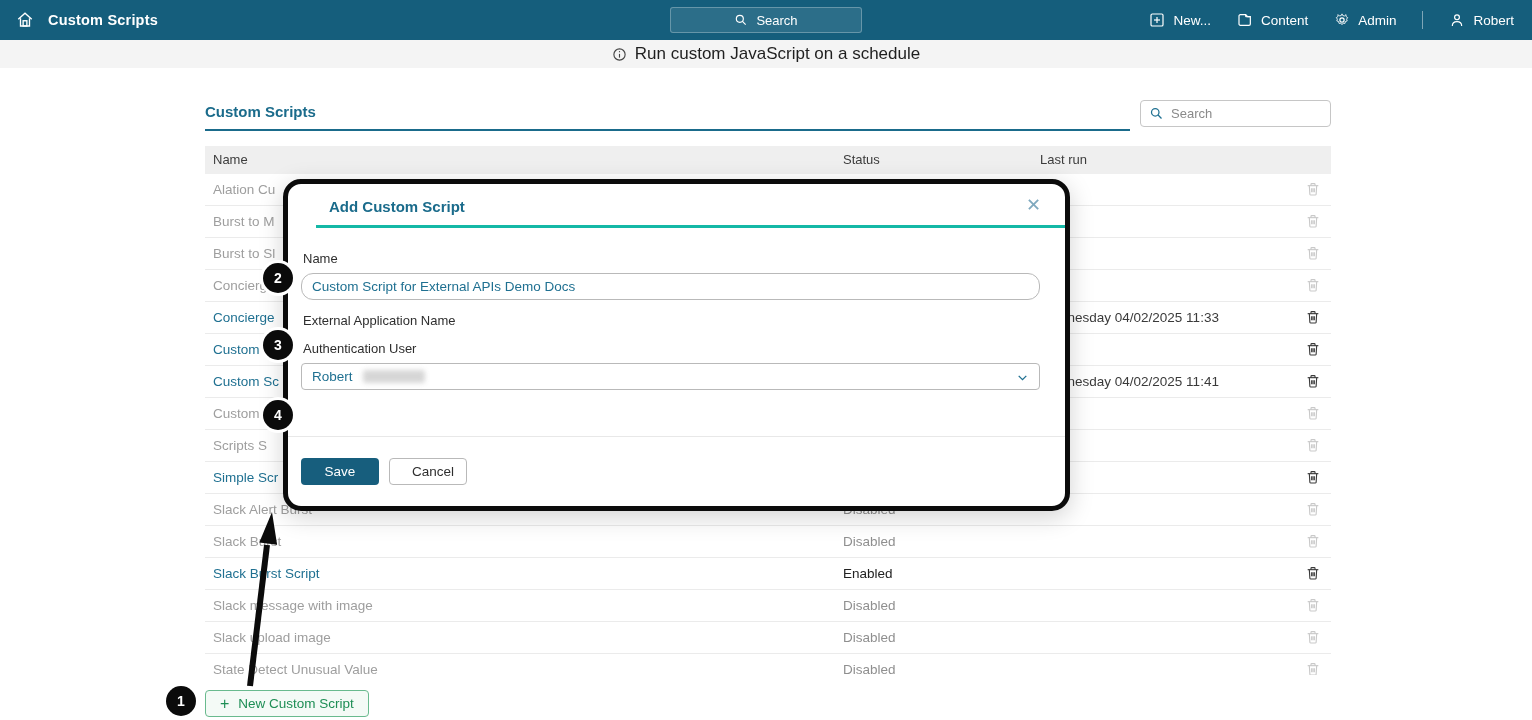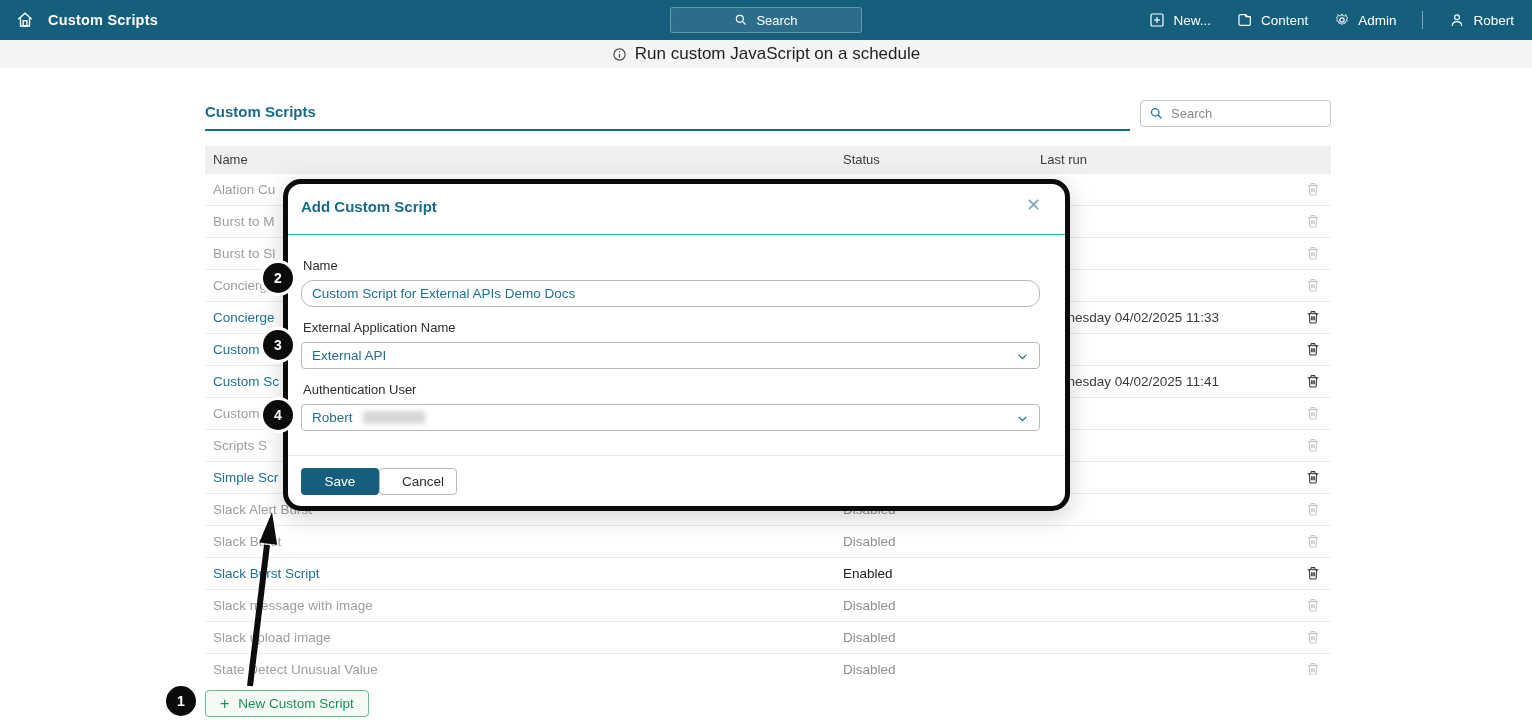--- a/index.html
+++ b/index.html
@@ -49,37 +49,37 @@
   .rstatus { position:absolute; left:638px; top:8px; color:#8F8F8F; }
   .trow .rstatus.enabled { color:#222; }
   .rlast { position:absolute; left:835px; top:8px; color:#3a3a3a; white-space:nowrap; }
   .rtrash { position:absolute; right:10px; top:7px; color:#C9C9C9; cursor:pointer; }
   .rtrash.dark { color:#3a3a3a; }
 
   
   .modal { position:absolute; left:283px; top:179px; width:787px; height:332px;
            background:#fff; border:5px solid #0B0B0B; border-radius:18px; z-index:10;
            box-shadow:0 6px 24px rgba(0,0,0,.18); }
-  .modal-header { height:51px; border-bottom:1px solid #14b8a6; position:relative; }
+  .modal-header { height:44px; border-bottom:3px solid #14b8a6; position:relative;margin-left:28px; }
   .modal-title { position:absolute; left:13px; top:14px; color:#1A6B8B; font-size:15px; font-weight:bold; }
   .modal-close { position:absolute; right:24px; top:12px; color:#7FA9BF; font-size:18px;
                  cursor:pointer; line-height:18px; }
   .modal-body { padding:10px 25px 0 13px; }
   .field-label { font-size:13px; color:#2e2e2e; margin:13px 0 7px 2px; }
   .text-input { width:100%; height:27px; border:1px solid #B9B9B9; border-radius:12px;
                 font-size:13.5px; color:#1F7091; padding:0 10px;
                 font-family:"Liberation Sans",sans-serif; outline:none; background:#fff; }
   .dropdown { width:100%; height:27px; border:1px solid #B9B9B9; border-radius:4px;
               display:flex; align-items:center; padding:0 10px; font-size:13.5px;
               color:#1F7091; cursor:pointer; position:relative; background:#fff; }
   .dd-chevron { position:absolute; right:10px; top:7px; color:#1F7091; }
   .redact { display:inline-block; width:62px; height:13px; margin-left:10px; border-radius:3px;
             background:#c9c9c9; filter:blur(2.5px); opacity:.75; }
-  .modal-footer { position:absolute; left:0; bottom:0; width:100%; height:51px;
-                  border-top:1px solid #E8E8E8; display:flex; align-items:center; 
+  .modal-footer { position:absolute; left:0; bottom:0; width:100%; height:70px;
+                  border-top:1px solid #E8E8E8; display:flex; align-items:center; gap:10px;
                   padding-left:13px; }
   .btn-save { background:#175E7D; color:#fff; border:none; border-radius:4px; width:78px; height:27px;
               font-size:13.5px; cursor:pointer; font-family:"Liberation Sans",sans-serif; }
   .btn-cancel { background:#fff; color:#2e2e2e; border:1px solid #B9B9B9; border-radius:4px;
                 width:78px; height:27px; font-size:13.5px; cursor:pointer;
                 font-family:"Liberation Sans",sans-serif;padding-left:10px; }
 
   
   .new-script-btn { position:absolute; left:205px; top:690px; height:27px; z-index:5;
                     display:flex; align-items:center; gap:9px; padding:0 14px;
@@ -407,28 +407,20 @@
 <div class="modal">
   <div class="modal-header">
     <span class="modal-title">Add Custom Script</span>
     <span class="modal-close">✕</span>
   </div>
   <div class="modal-body">
     <div class="field-label">Name</div>
     <input class="text-input" type="text" value="Custom Script for External APIs Demo Docs" style="">
 
     <div class="field-label">External Application Name</div>
-    <div class="dropdown">
-      <span>External API</span>
-      <span class="dd-chevron">
-        <svg width="13" height="13" viewBox="0 0 24 24" fill="none" stroke="#1F7091" stroke-width="2.4">
-          <polyline points="5,9 12,16 19,9"></polyline>
-        </svg>
-      </span>
-    </div>
 
     <div class="field-label">Authentication User</div>
     <div class="dropdown">
       <span>Robert</span>
       <span class="redact"></span>
       <span class="dd-chevron">
         <svg width="13" height="13" viewBox="0 0 24 24" fill="none" stroke="#1F7091" stroke-width="2.4">
           <polyline points="5,9 12,16 19,9"></polyline>
         </svg>
       </span>

